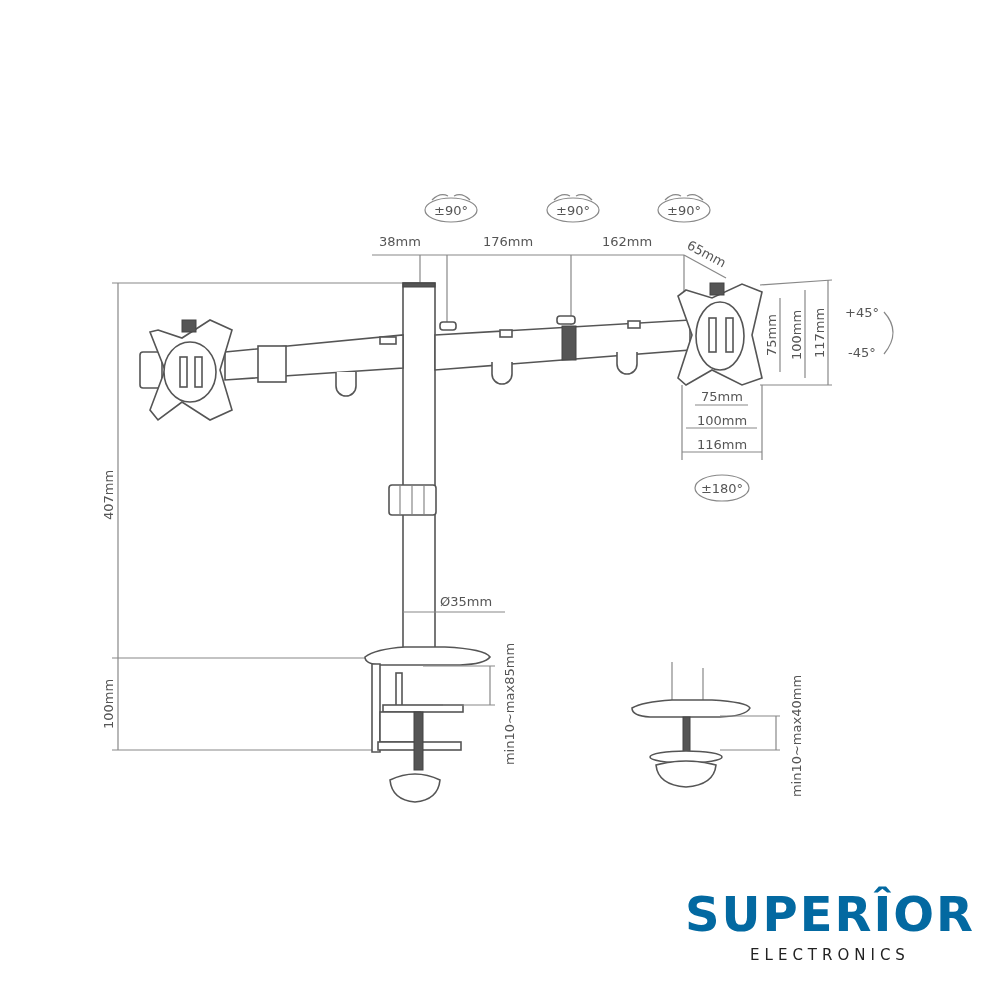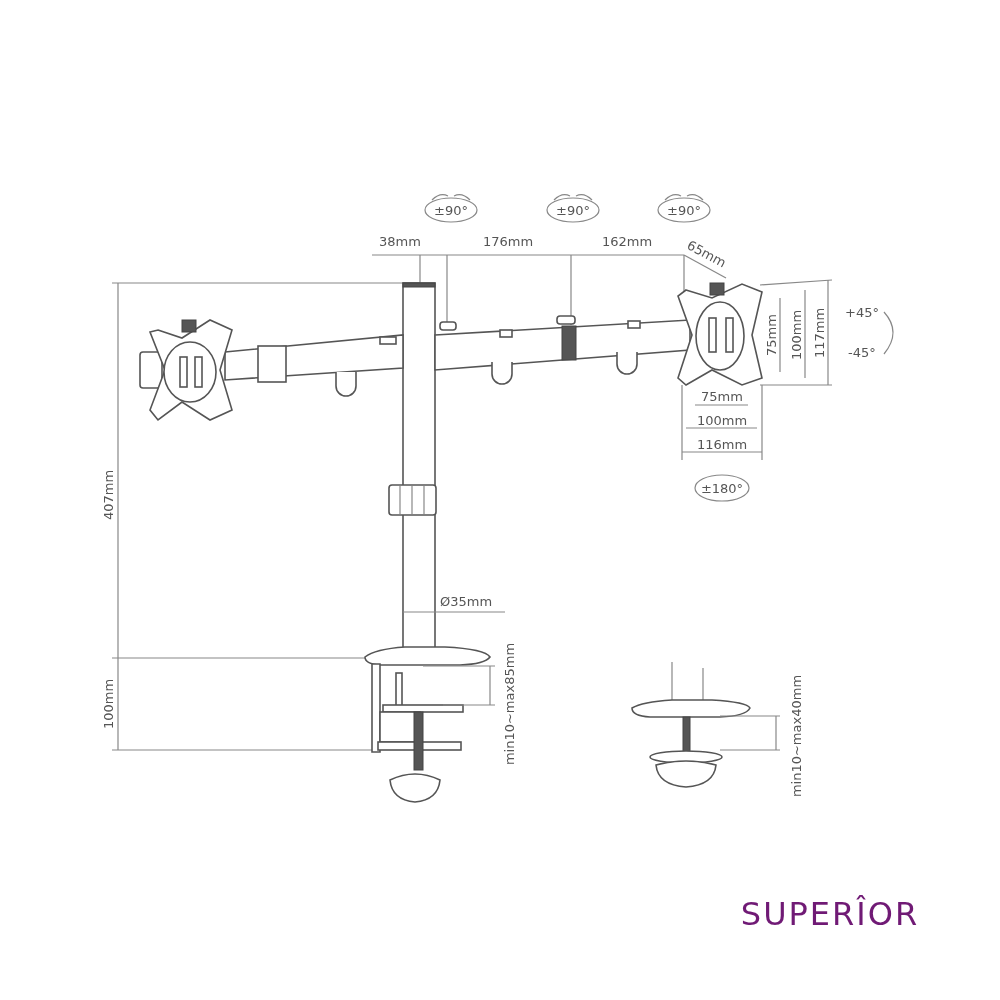--- a/index.html
+++ b/index.html
@@ -3,21 +3,21 @@
 <meta charset="utf-8">
 <style>
   html, body { margin:0; padding:0; background:#ffffff; }
   body { width:1000px; height:1000px; position:relative; overflow:hidden; font-family:"Liberation Sans", sans-serif; }
   #drawing { position:absolute; left:0; top:0; width:1000px; height:1000px; }
   .lbl { font-family:"DejaVu Sans", sans-serif; font-size:13px; fill:#555; }
   .ln { stroke:#888; stroke-width:1.2; fill:none; }
   .part { stroke:#555; stroke-width:1.6; fill:#fff; }
   .dark { fill:#555; stroke:#444; stroke-width:1; }
   .brand { position:absolute; left:680px; top:890px; width:300px; text-align:center; }
-  .brand-name { font-family:"DejaVu Sans", sans-serif; font-weight:normal; font-size:32px; color:#701a75; letter-spacing:2px; line-height:48px; }
+  .brand-name { font-family:"DejaVu Sans", sans-serif; font-weight:bold; font-size:48px; color:#0369a1; letter-spacing:2px; line-height:48px; }
   .brand-sub { font-family:"DejaVu Sans", sans-serif; font-size:15px; color:#222; letter-spacing:5px; margin-top:8px; }
 </style>
 </head>
 <body>
 
 <svg id="drawing" viewBox="0 0 1000 1000" xmlns="http://www.w3.org/2000/svg">
 
   <g>
     <ellipse cx="451" cy="210" rx="26" ry="12" class="ln"></ellipse>
     <path d="M432 200 q8 -8 16 -4" class="ln"></path>
@@ -159,13 +159,14 @@
     <path d="M656 765 q30 -8 60 0 q-2 20 -30 22 q-28 -2 -30 -22 Z" class="part"></path>
     <line x1="720" y1="716" x2="780" y2="716" class="ln"></line>
     <line x1="720" y1="750" x2="780" y2="750" class="ln"></line>
     <line x1="776" y1="716" x2="776" y2="750" class="ln"></line>
     <text x="0" y="0" class="lbl" text-anchor="middle" transform="translate(801,736) rotate(-90)">min10~max40mm</text>
   </g>
 </svg>
 
 <div class="brand">
   <div class="brand-name">SUPERÎOR</div>
+  <div class="brand-sub">ELECTRONICS</div>
 </div>
 
 </body></html>

